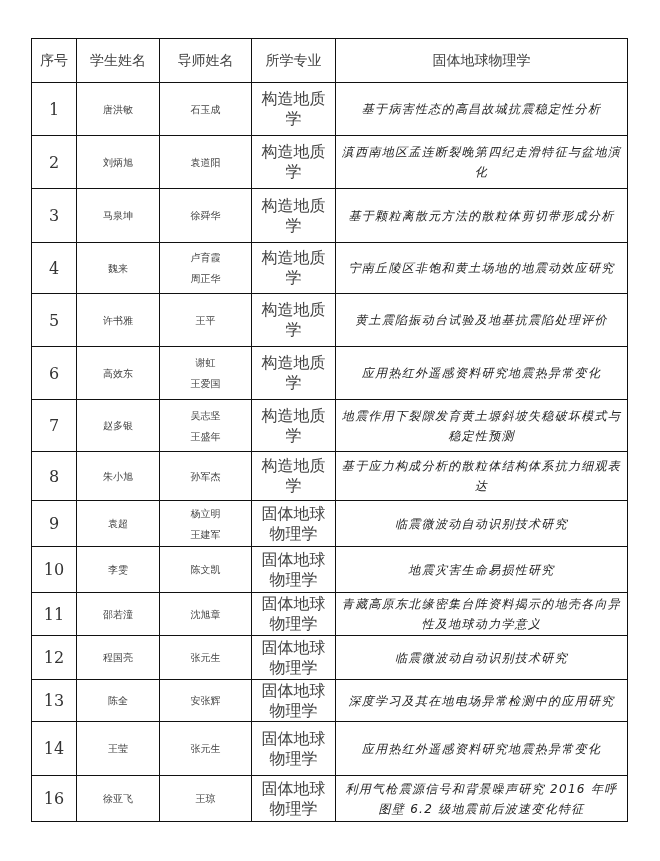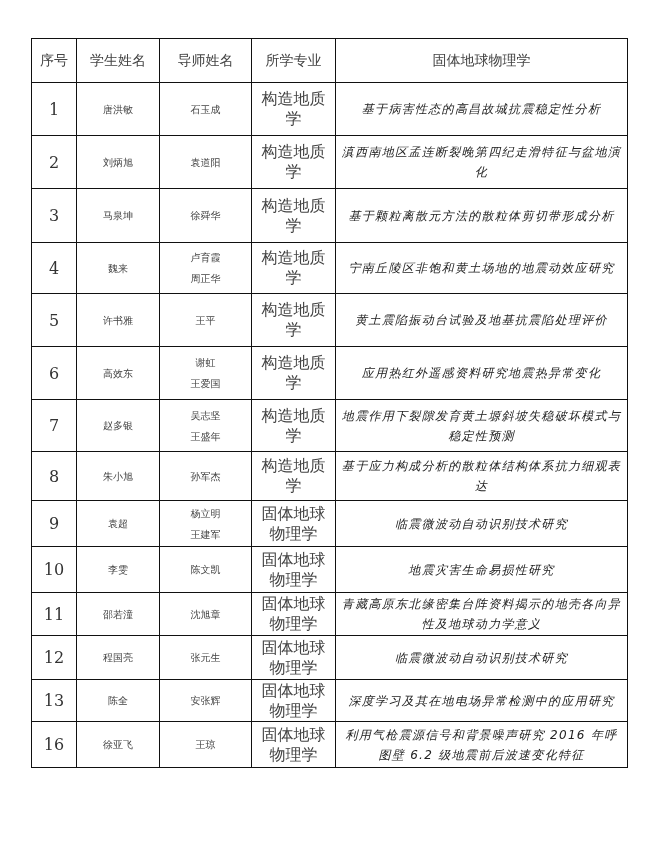--- a/index.html
+++ b/index.html
@@ -158,20 +158,29 @@
       </tr>
       <tr style="height: 42px;">
         <td class="num">13</td>
         <td class="name">陈全</td>
         <td class="advisor">
           <span class="adv-line">安张辉</span>
         </td>
         <td class="major">固体地球物理学</td>
         <td class="title">深度学习及其在地电场异常检测中的应用研究</td>
       </tr>
+      <tr style="height: 54px;">
+        <td class="num">14</td>
+        <td class="name">王莹</td>
+        <td class="advisor">
+          <span class="adv-line">张元生</span>
+        </td>
+        <td class="major">固体地球物理学</td>
+        <td class="title">应用热红外遥感资料研究地震热异常变化</td>
+      </tr>
       <tr style="height: 46px; margin-top: 18px;">
         <td class="num">16</td>
         <td class="name">徐亚飞</td>
         <td class="advisor">
           <span class="adv-line">王琼</span>
         </td>
         <td class="major">固体地球物理学</td>
         <td class="title">利用气枪震源信号和背景噪声研究 2016 年呼图壁 6.2 级地震前后波速变化特征</td>
       </tr>
     </tbody>

